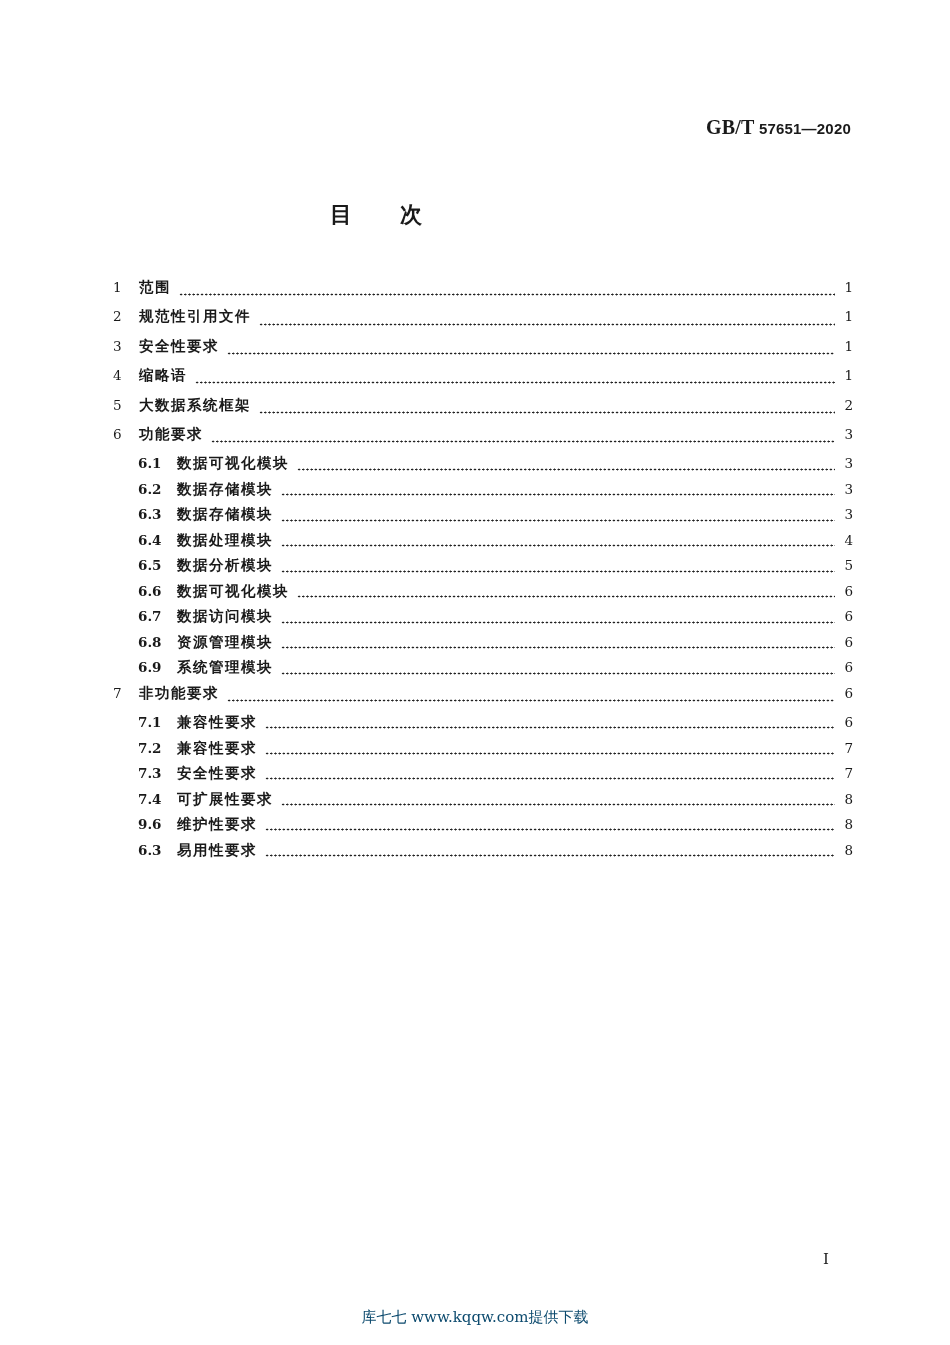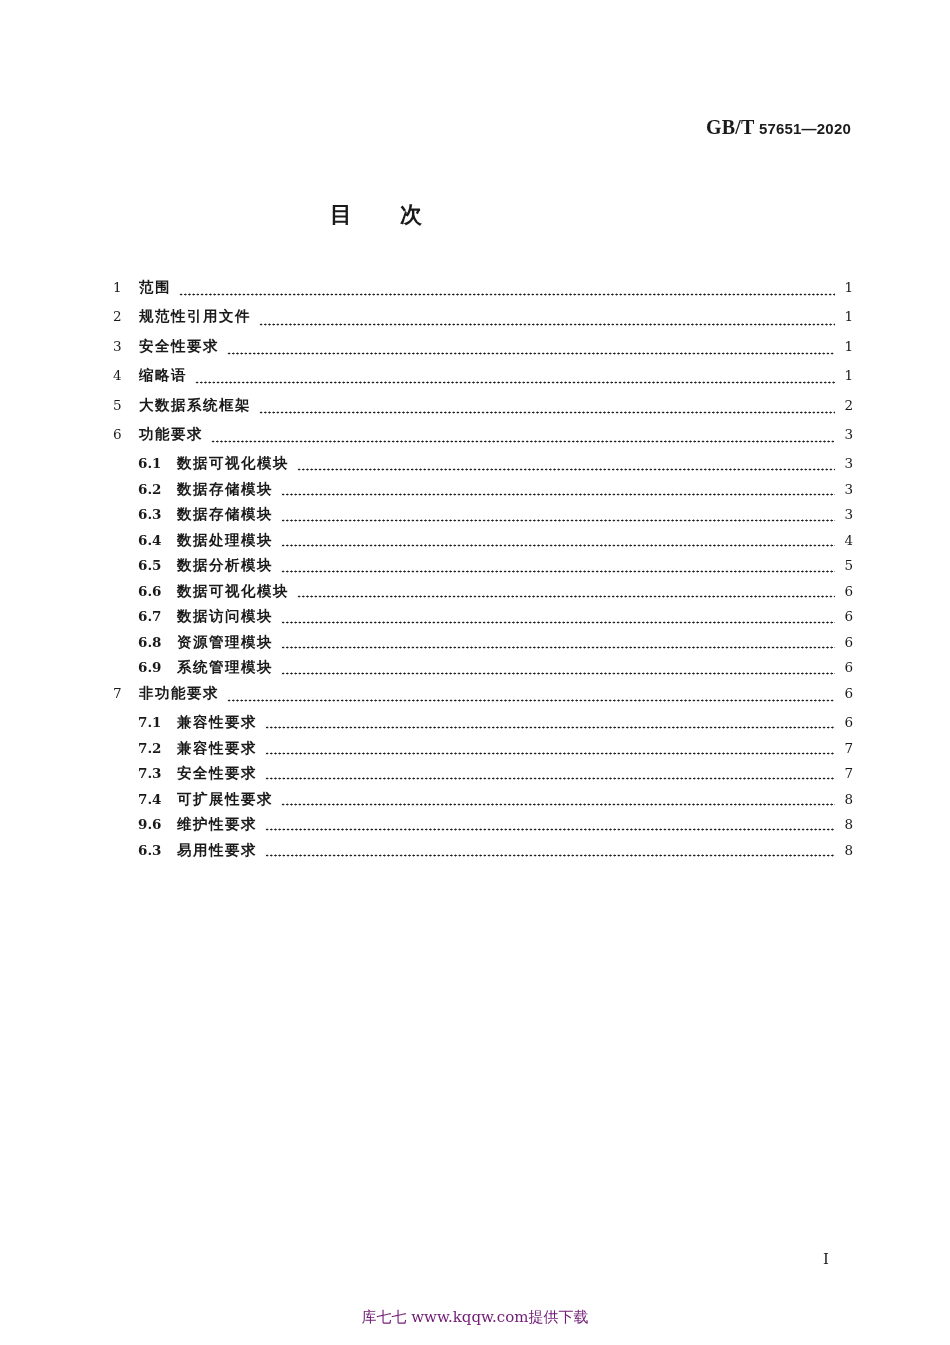--- a/index.html
+++ b/index.html
@@ -37,21 +37,21 @@
     background-image: radial-gradient(circle, #222 0.9px, transparent 1.1px);
     background-size: 4.2px 3px; background-repeat: repeat-x;
   }
   .row .page { font-family: "DejaVu Serif", serif; font-weight: normal; font-size: 13.5px; width: 12px; text-align: right; }
   .page-roman {
     position: absolute; left: 823px; top: 1250px;
     font-family: "DejaVu Serif", serif; font-size: 15px;
   }
   .footer-note {
     position: absolute; left: 0; width: 950px; top: 1308px; text-align: center;
-    font-family: "DejaVu Serif", serif; font-size: 15px; color: #701a75;
+    font-family: "DejaVu Serif", serif; font-size: 15px; color: #0c4a6e;
   }
 </style>
 </head>
 <body>
 
 <div class="std-code">
   <span class="prefix">GB/T</span>
   <span>57651—2020</span>
 </div>
 

